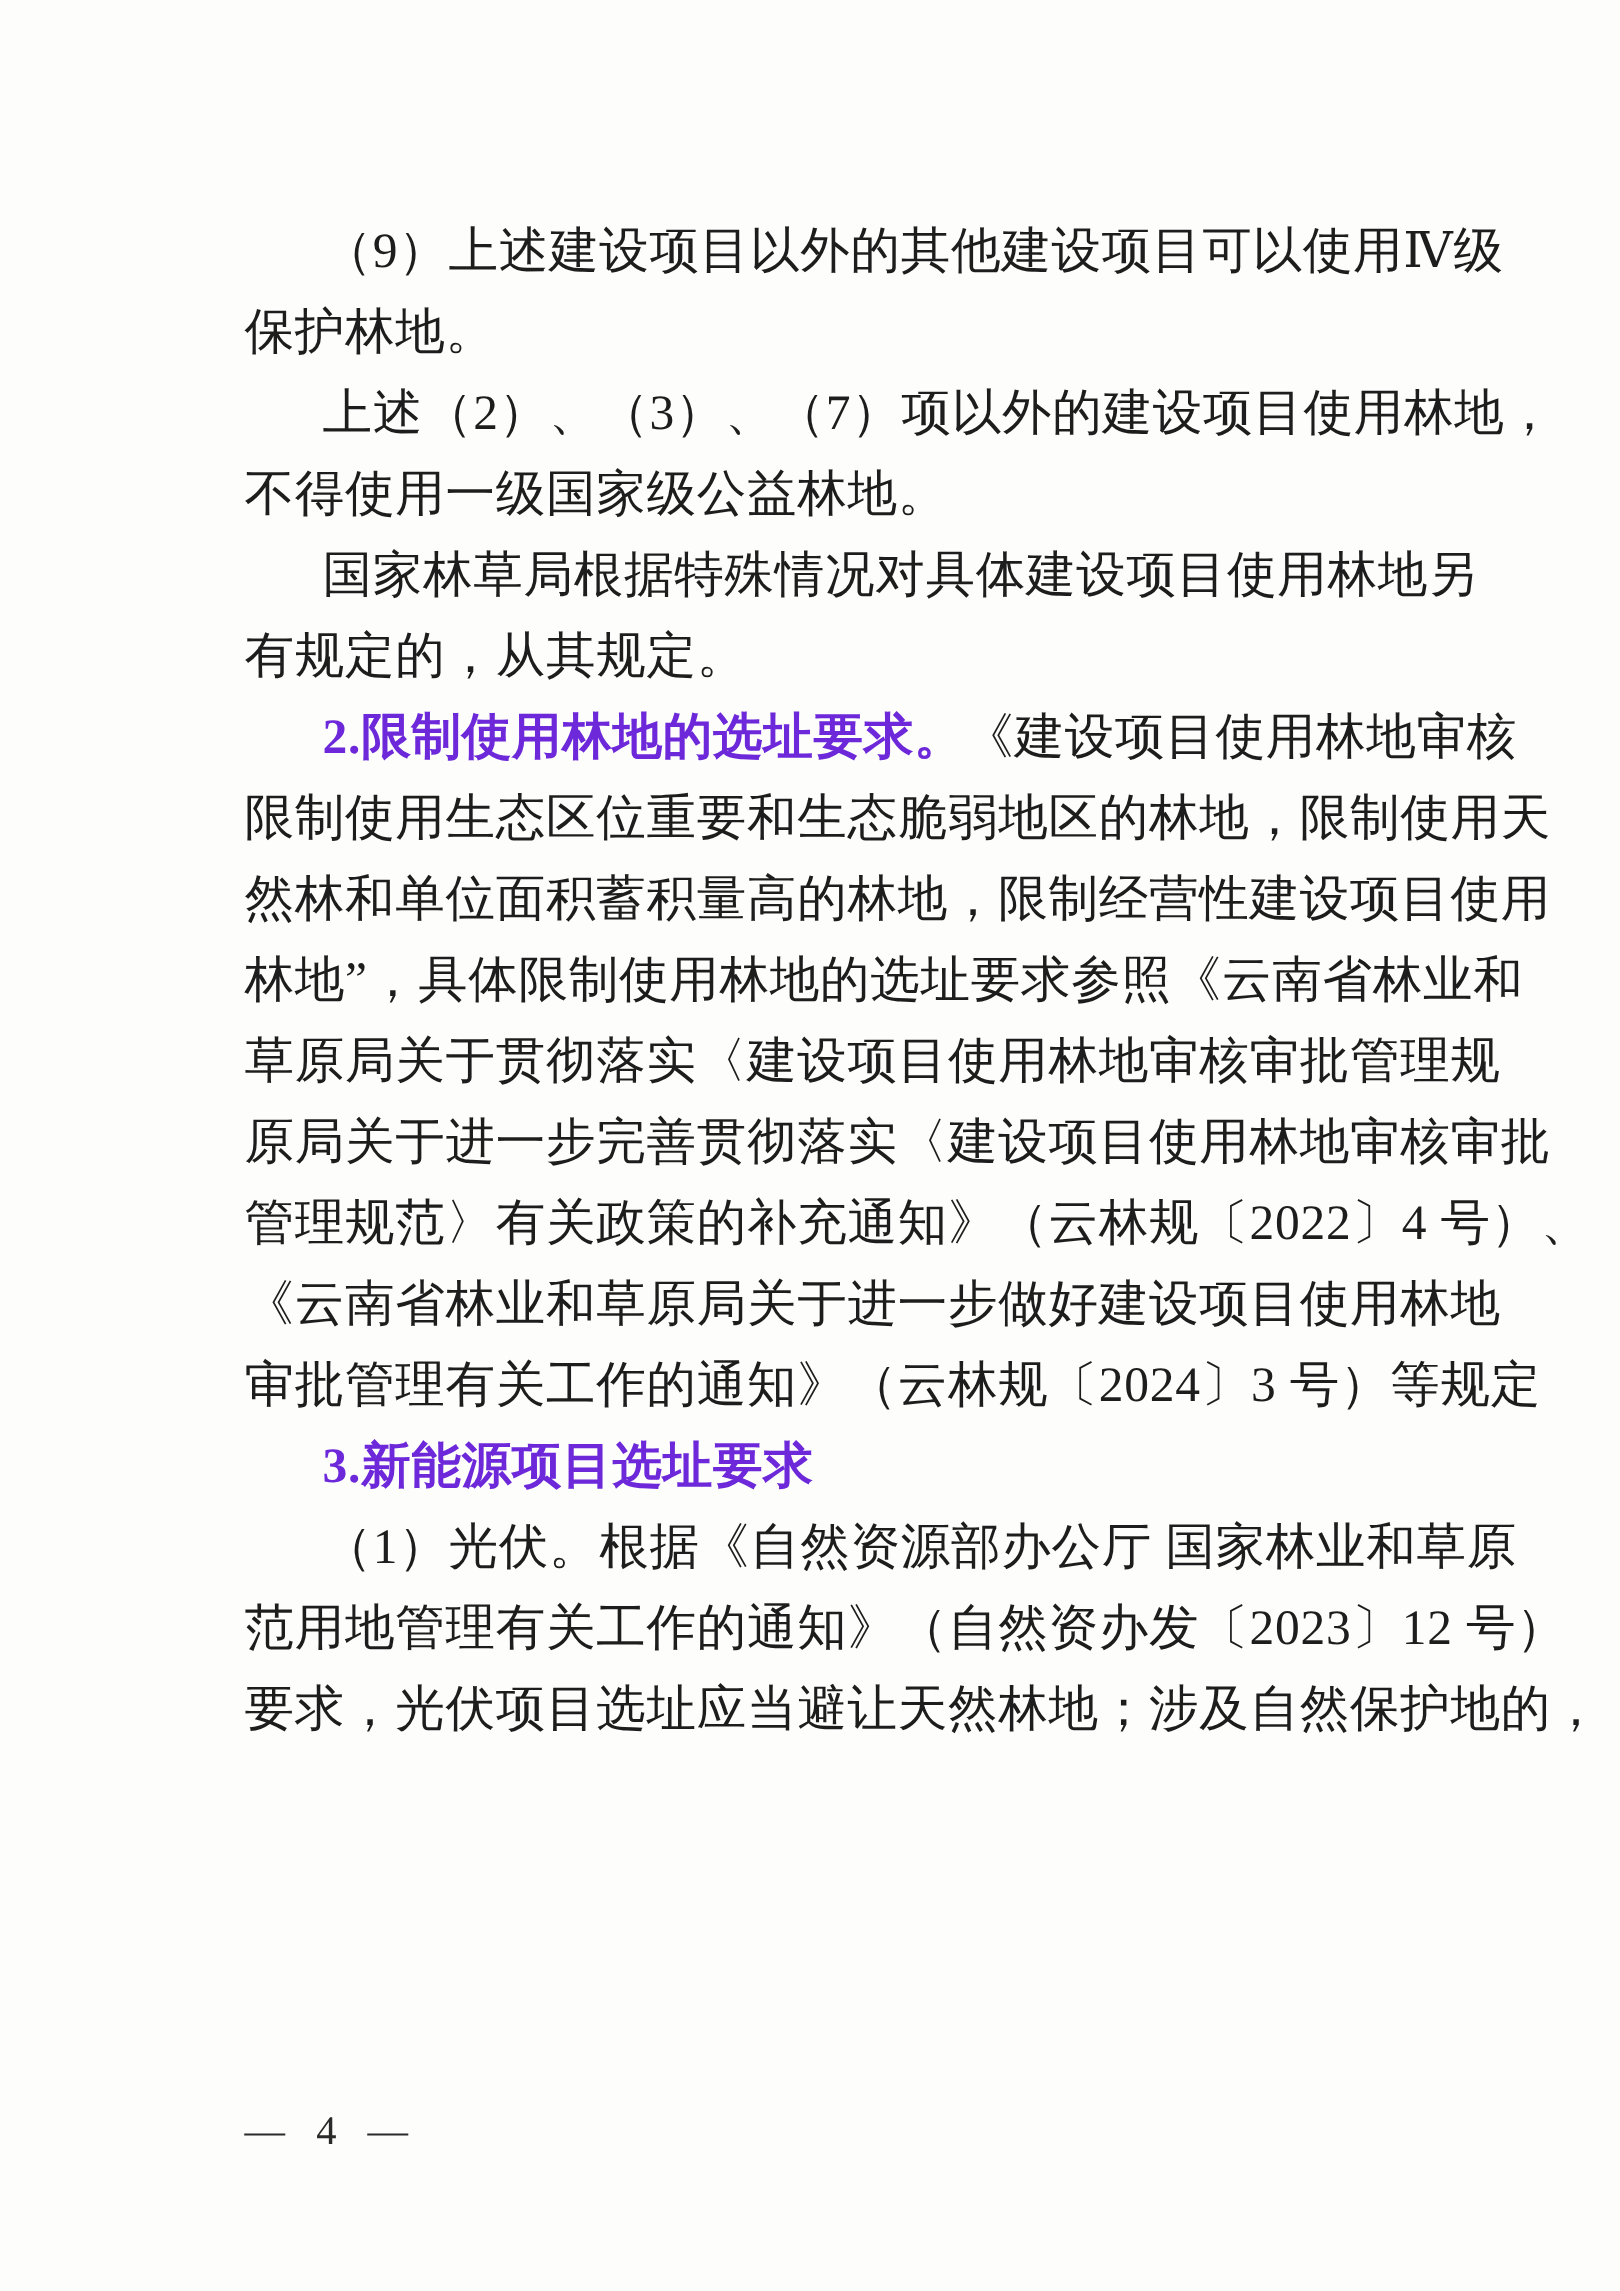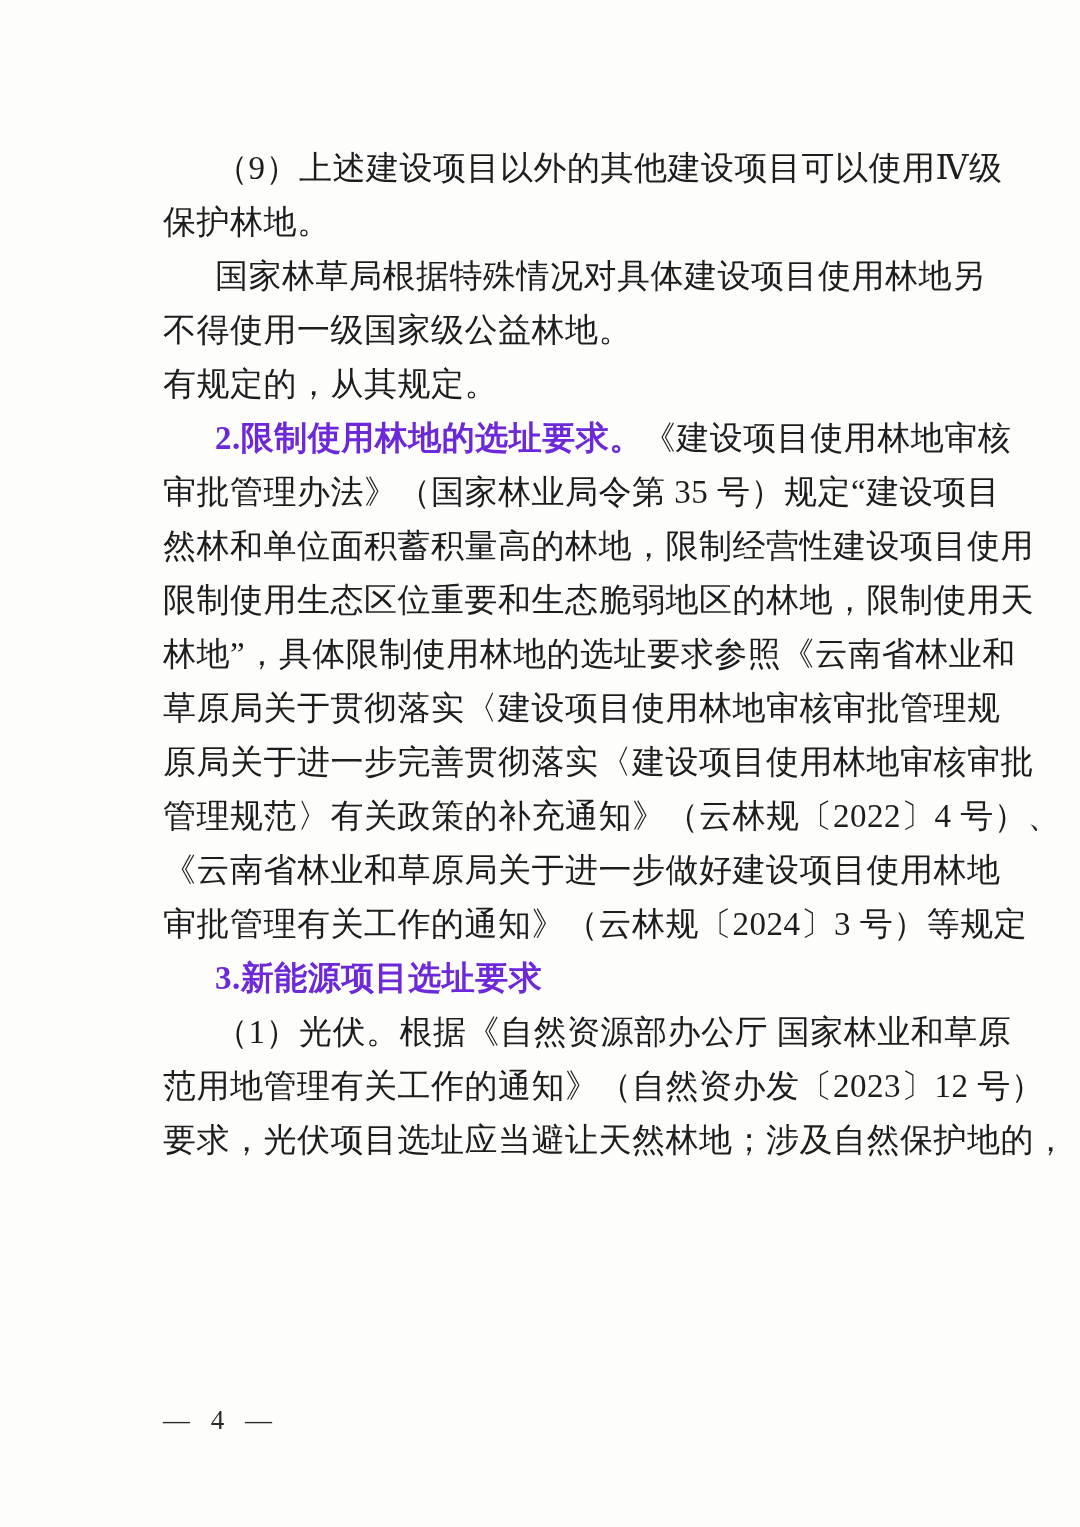--- a/index.html
+++ b/index.html
@@ -42,27 +42,27 @@
     color: #2a2a2a;
   }
 </style>
 </head>
 <body>
 
 <div class="page">
   <main class="doc-body">
       <div class="line indent"><span class="seg">（9）上述建设项目以外的其他建设项目可以使用Ⅳ级</span></div>
       <div class="line"><span class="seg">保护林地。</span></div>
+      <div class="line indent"><span class="seg">上述（2）、（3）、（7）项以外的建设项目使用林地，</span></div>
+      <div class="line"><span class="seg">不得使用一级国家级公益林地。</span></div>
       <div class="line indent"><span class="seg">国家林草局根据特殊情况对具体建设项目使用林地另</span></div>
-      <div class="line"><span class="seg">不得使用一级国家级公益林地。</span></div>
       <div class="line"><span class="seg">有规定的，从其规定。</span></div>
       <div class="line indent"><span class="seg bold">2.限制使用林地的选址要求。</span><span class="seg">《建设项目使用林地审核</span></div>
-      <div class="line"><span class="seg">审批管理办法》（国家林业局令第 35 号）规定“建设项目</span></div>
+      <div class="line"><span class="seg">限制使用生态区位重要和生态脆弱地区的林地，限制使用天</span></div>
       <div class="line"><span class="seg">然林和单位面积蓄积量高的林地，限制经营性建设项目使用</span></div>
-      <div class="line"><span class="seg">限制使用生态区位重要和生态脆弱地区的林地，限制使用天</span></div>
       <div class="line"><span class="seg">林地”，具体限制使用林地的选址要求参照《云南省林业和</span></div>
       <div class="line"><span class="seg">草原局关于贯彻落实〈建设项目使用林地审核审批管理规</span></div>
       <div class="line"><span class="seg">原局关于进一步完善贯彻落实〈建设项目使用林地审核审批</span></div>
       <div class="line"><span class="seg">管理规范〉有关政策的补充通知》（云林规〔2022〕4 号）、</span></div>
       <div class="line"><span class="seg">《云南省林业和草原局关于进一步做好建设项目使用林地</span></div>
       <div class="line"><span class="seg">审批管理有关工作的通知》（云林规〔2024〕3 号）等规定</span></div>
       <div class="line indent"><span class="seg bold">3.新能源项目选址要求</span></div>
       <div class="line indent"><span class="seg">（1）光伏。根据《自然资源部办公厅 国家林业和草原</span></div>
       <div class="line"><span class="seg">范用地管理有关工作的通知》（自然资办发〔2023〕12 号）</span></div>
       <div class="line"><span class="seg">要求，光伏项目选址应当避让天然林地；涉及自然保护地的，</span></div>

